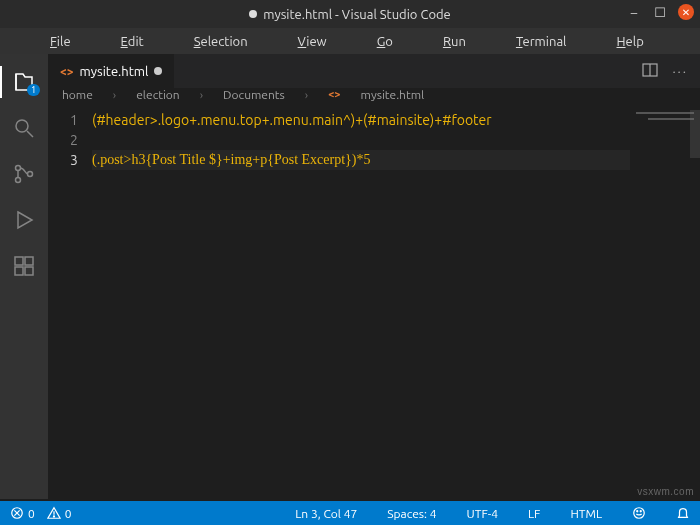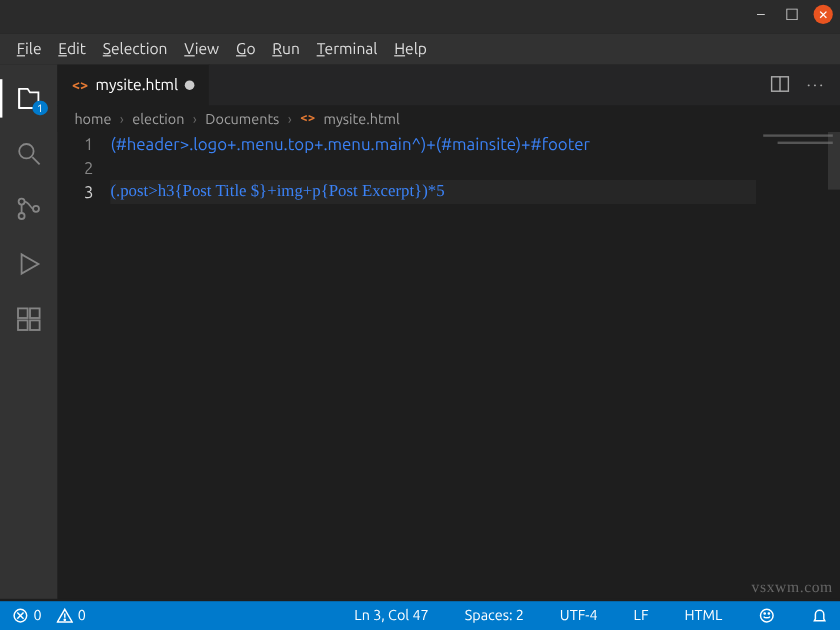--- a/index.html
+++ b/index.html
@@ -5,66 +5,70 @@
   * { box-sizing: border-box; margin: 0; padding: 0; font-family: "Ubuntu", "Segoe UI", sans-serif; }
   body { width: 700px; height: 525px; background: #1e1e1e; color: #ccc; font-size: 13px; overflow: hidden; position: relative; }
   .titlebar { height: 28px; background: #2b2b2b; display: flex; align-items: center; justify-content: center; position: relative; }
   .titlebar .title { color: #ddd; font-size: 13px; display: flex; align-items: center; gap: 6px; }
   .titlebar .dot { width: 8px; height: 8px; background: #ddd; border-radius: 50%; display: inline-block; }
   .win-controls { position: absolute; right: 6px; top: 4px; display: flex; gap: 10px; align-items: center; }
   .wc { width: 16px; height: 16px; display: flex; align-items: center; justify-content: center; color: #ccc; }
   .wc.close { background: #e95420; border-radius: 50%; color: #fff; font-size: 10px; }
 
   .menubar { height: 26px; background: #323232; display: flex; align-items: center; padding: 0 8px; gap: 2px; color: #ddd; font-size: 13px; }
-  .menubar .mi { padding: 2px 6px; cursor: pointer; }
+  .menubar .mi { padding: 2px 6px; cursor: pointer; margin-left: 36px; }
   .menubar .mi .ul { text-decoration: underline; }
 
   .main { display: flex; height: 445px; }
   .activity { width: 48px; background: #333333; display: flex; flex-direction: column; align-items: center; padding-top: 8px; gap: 6px; }
   .ai { width: 48px; height: 40px; display: flex; align-items: center; justify-content: center; color: #858585; position: relative; }
   .ai.active { color: #fff; }
   .ai.active::before { content: ""; position: absolute; left: 0; top: 4px; bottom: 4px; width: 2px; background: #fff; }
   .badge { position: absolute; bottom: 6px; right: 8px; background: #007acc; color: #fff; font-size: 9px; border-radius: 8px; padding: 0 4px; line-height: 12px; }
   .ai svg { width: 24px; height: 24px; }
 
   .editor-area { flex: 1; display: flex; flex-direction: column; background: #1e1e1e; position: relative; }
   .tabs { height: 34px; background: #252526; display: flex; align-items: stretch; }
   .tab { display: flex; align-items: center; gap: 6px; padding: 0 12px; background: #1e1e1e; color: #fff; font-size: 13px; border-right: 1px solid #252526; }
   .tab .file-icon { color: #e37933; font-weight: bold; font-size: 12px; }
   .tab .mod-dot { width: 8px; height: 8px; background: #ccc; border-radius: 50%; }
   .tab-actions { margin-left: auto; display: flex; align-items: center; gap: 14px; padding-right: 12px; color: #aaa; }
   .tab-actions svg { width: 16px; height: 16px; }
 
-  .breadcrumb { height: 22px; display: flex; align-items: center; gap: 7px; padding: 0 14px; color: #a0a0a0; font-size: 12px; background: #1e1e1e; }
+  .breadcrumb { height: 22px; display: flex; align-items: flex-start; gap: 20px; padding: 0 14px; color: #a0a0a0; font-size: 12px; background: #1e1e1e; }
   .breadcrumb .sep { color: #666; }
   .breadcrumb .file-icon-sm { color: #e37933; font-weight: bold; font-size: 11px; }
 
   .code { flex: 1; display: flex; font-family: "Ubuntu Mono", Consolas, monospace; font-size: 14px; line-height: 20px; position: relative; }
   .gutter { width: 44px; text-align: right; color: #858585; padding-right: 14px; user-select: none; }
   .gutter .ln { height: 20px; }
   .gutter .ln.active { color: #d4d4d4; }
-  .lines { flex: 1; color: #3b82f6; padding-right: 10px; }
+  .lines { flex: 1; color: #eab308; padding-right: 10px; }
   .lines .line { height: 20px; white-space: pre; }
   .lines .line.active { background: rgba(255,255,255,0.04); font-family: Liberation Serif, serif; }
   .minimap { position: absolute; right: 0; top: 0; width: 70px; height: 100%; background: #1e1e1e; }
   .minimap .mm-line { position: absolute; right: 6px; height: 2px; background: #555; }
   .scroll-thumb { position: absolute; right: 0; top: 0; width: 10px; height: 48px; background: rgba(120,120,120,0.25); }
 
   .statusbar { position: absolute; left: 0; right: 0; bottom: 0; height: 24px; background: #007acc; color: #fff; display: flex; align-items: center; font-size: 12px; padding: 0 10px; gap: 12px; }
   .statusbar .left { display: flex; align-items: center; gap: 12px; }
   .statusbar .right { margin-left: auto; display: flex; align-items: center; gap: 30px; }
   .statusbar svg { width: 14px; height: 14px; vertical-align: middle; }
   .sb-item { display: flex; align-items: center; gap: 4px; }
 
-  .watermark { position: absolute; right: 6px; bottom: 28px; font-size: 13px; color: #666; letter-spacing: .5px; font-family: Liberation Serif, serif; }
+  .watermark { position: absolute; right: 6px; bottom: 28px; font-size: 10px; color: #666; letter-spacing: .5px; font-family: Liberation Sans, sans-serif; }
 </style>
 </head>
 <body>
 
 <div class="titlebar">
+  <div class="title">
+    <span class="dot"></span>
+    <span>mysite.html - Visual Studio Code</span>
+  </div>
   <div class="win-controls">
     <span class="wc">–</span>
     <span class="wc">☐</span>
     <span class="wc close">✕</span>
   </div>
 </div>
 
 <div class="menubar">
   <span class="mi"><span class="ul">F</span><span></span>ile</span>
   <span class="mi"><span class="ul">E</span>dit</span>
@@ -177,21 +181,21 @@
       <svg viewBox="0 0 16 16" fill="none" stroke="currentColor" stroke-width="1.4">
           <path d="M8 2l7 12H1z"></path>
           <line x1="8" y1="6" x2="8" y2="10"></line>
           <circle cx="8" cy="12" r="0.6" fill="currentColor"></circle>
         </svg>
       <span>0</span>
     </span>
   </div>
   <div class="right">
     <span class="sb-item">Ln 3, Col 47</span>
-    <span class="sb-item">Spaces: 2</span>
+    <span class="sb-item">Spaces: 4</span>
     <span class="sb-item">UTF-4</span>
     <span class="sb-item">LF</span>
     <span class="sb-item">HTML</span>
     <span class="sb-item">
       <svg viewBox="0 0 16 16" fill="none" stroke="currentColor" stroke-width="1.4">
           <circle cx="8" cy="8" r="6"></circle>
           <path d="M5 9c1 1.5 5 1.5 6 0"></path>
           <circle cx="6" cy="6" r="0.6" fill="currentColor"></circle>
           <circle cx="10" cy="6" r="0.6" fill="currentColor"></circle>
         </svg>

